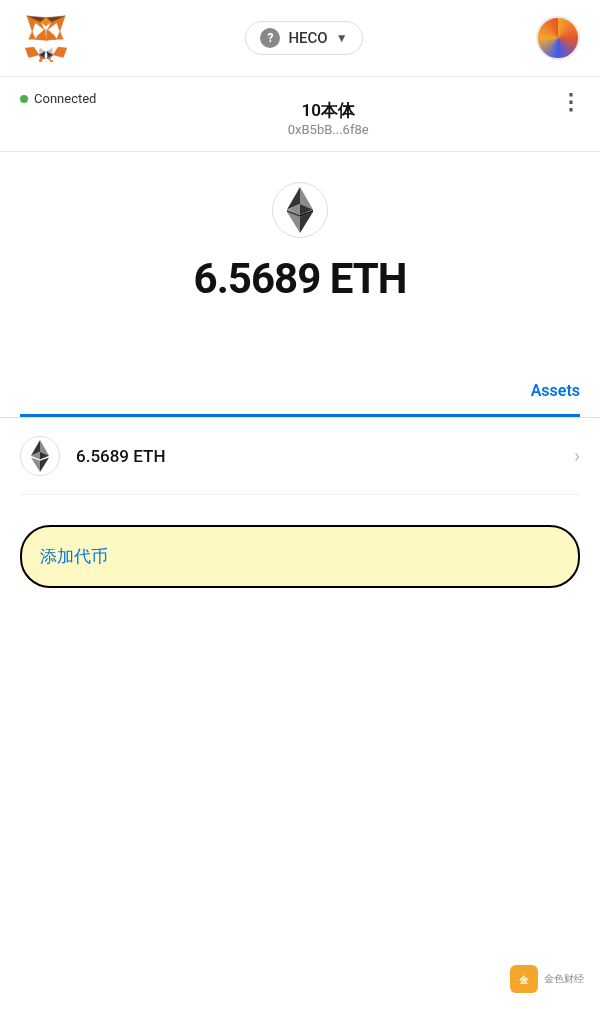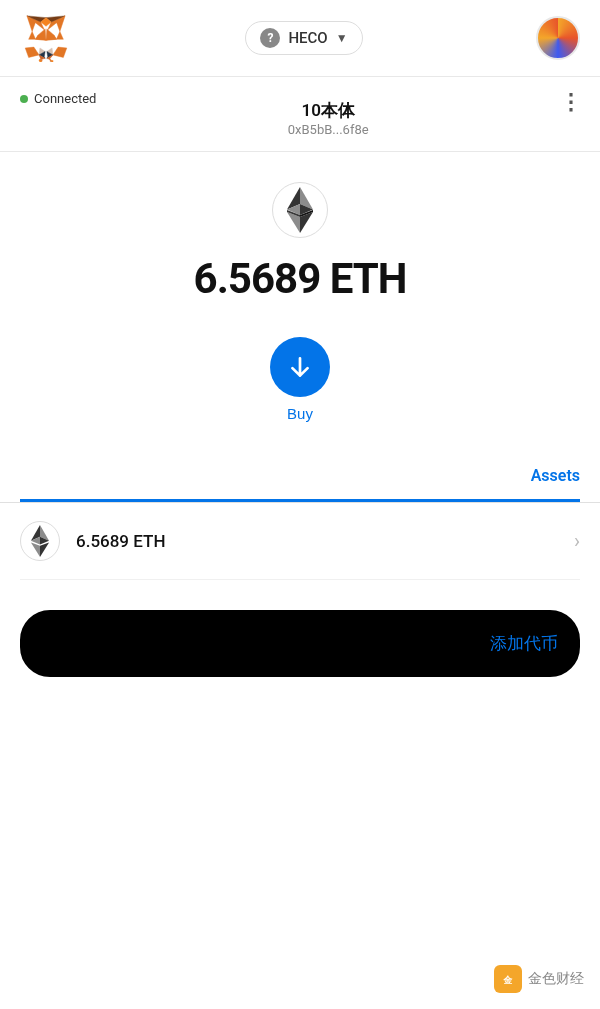--- a/index.html
+++ b/index.html
@@ -235,28 +235,28 @@
       color: #bbb;
     }
 
     
     .add-token-container {
       padding: 30px 20px 20px;
     }
     .add-token-btn {
       width: 100%;
       padding: 18px;
-      border: 4px solid #000000;
+      border: 2px solid #000000;
       border-radius: 30px;
-      background: #000000;
+      background: #fef9c3;
       font-size: 17px;
       color: #0374e8;
       font-weight: 500;
       cursor: pointer;
-      text-align: right;
+      text-align: left;
     }
 
     
     .watermark {
       position: absolute;
       bottom: 16px;
       right: 16px;
       display: flex;
       align-items: center;
       gap: 6px;
@@ -266,21 +266,21 @@
       height: 28px;
       background: #f4a62a;
       border-radius: 6px;
       display: flex;
       align-items: center;
       justify-content: center;
       font-size: 14px;
       color: #fff;
     }
     .watermark-text {
-      font-size: 14px;
+      font-size: 10px;
       color: #888;
     }
   </style>
 </head>
 <body>
 
 <div class="header">
   <div class="logo-area">
     <svg class="fox-logo" viewBox="0 0 60 55" xmlns="http://www.w3.org/2000/svg">
       <polygon points="52,2 32,18 36,9" fill="#E17726" stroke="#E17726" stroke-width="0.5"></polygon>
@@ -347,28 +347,20 @@
       <polygon points="14,30 27,25 14,46" fill="#343434"></polygon>
       <polygon points="1,25 14,46 14,30" fill="#8C8C8C"></polygon>
       <polygon points="14,28 27,23 27,25 14,30" fill="#141414"></polygon>
       <polygon points="1,23 14,28 14,30 1,25" fill="#393939"></polygon>
     </svg>
   </div>
   <div class="balance-amount">6.5689 ETH</div>
 </div>
 
 <div class="action-buttons">
-  <button class="action-btn">
-    <div class="action-btn-circle btn-blue">
-      <svg width="26" height="26" viewBox="0 0 24 24" fill="white" xmlns="http://www.w3.org/2000/svg">
-        <path d="M12 4v16M5 13l7 7 7-7" stroke="white" stroke-width="2.5" stroke-linecap="round" stroke-linejoin="round" fill="none"></path>
-      </svg>
-    </div>
-    <span class="action-label">Buy</span>
-  </button>
 
 
 </div>
 
 <div class="tabs">
   <div class="tab active">Assets</div>
 </div>
 
 <div class="assets-list">
   <div class="asset-row">

